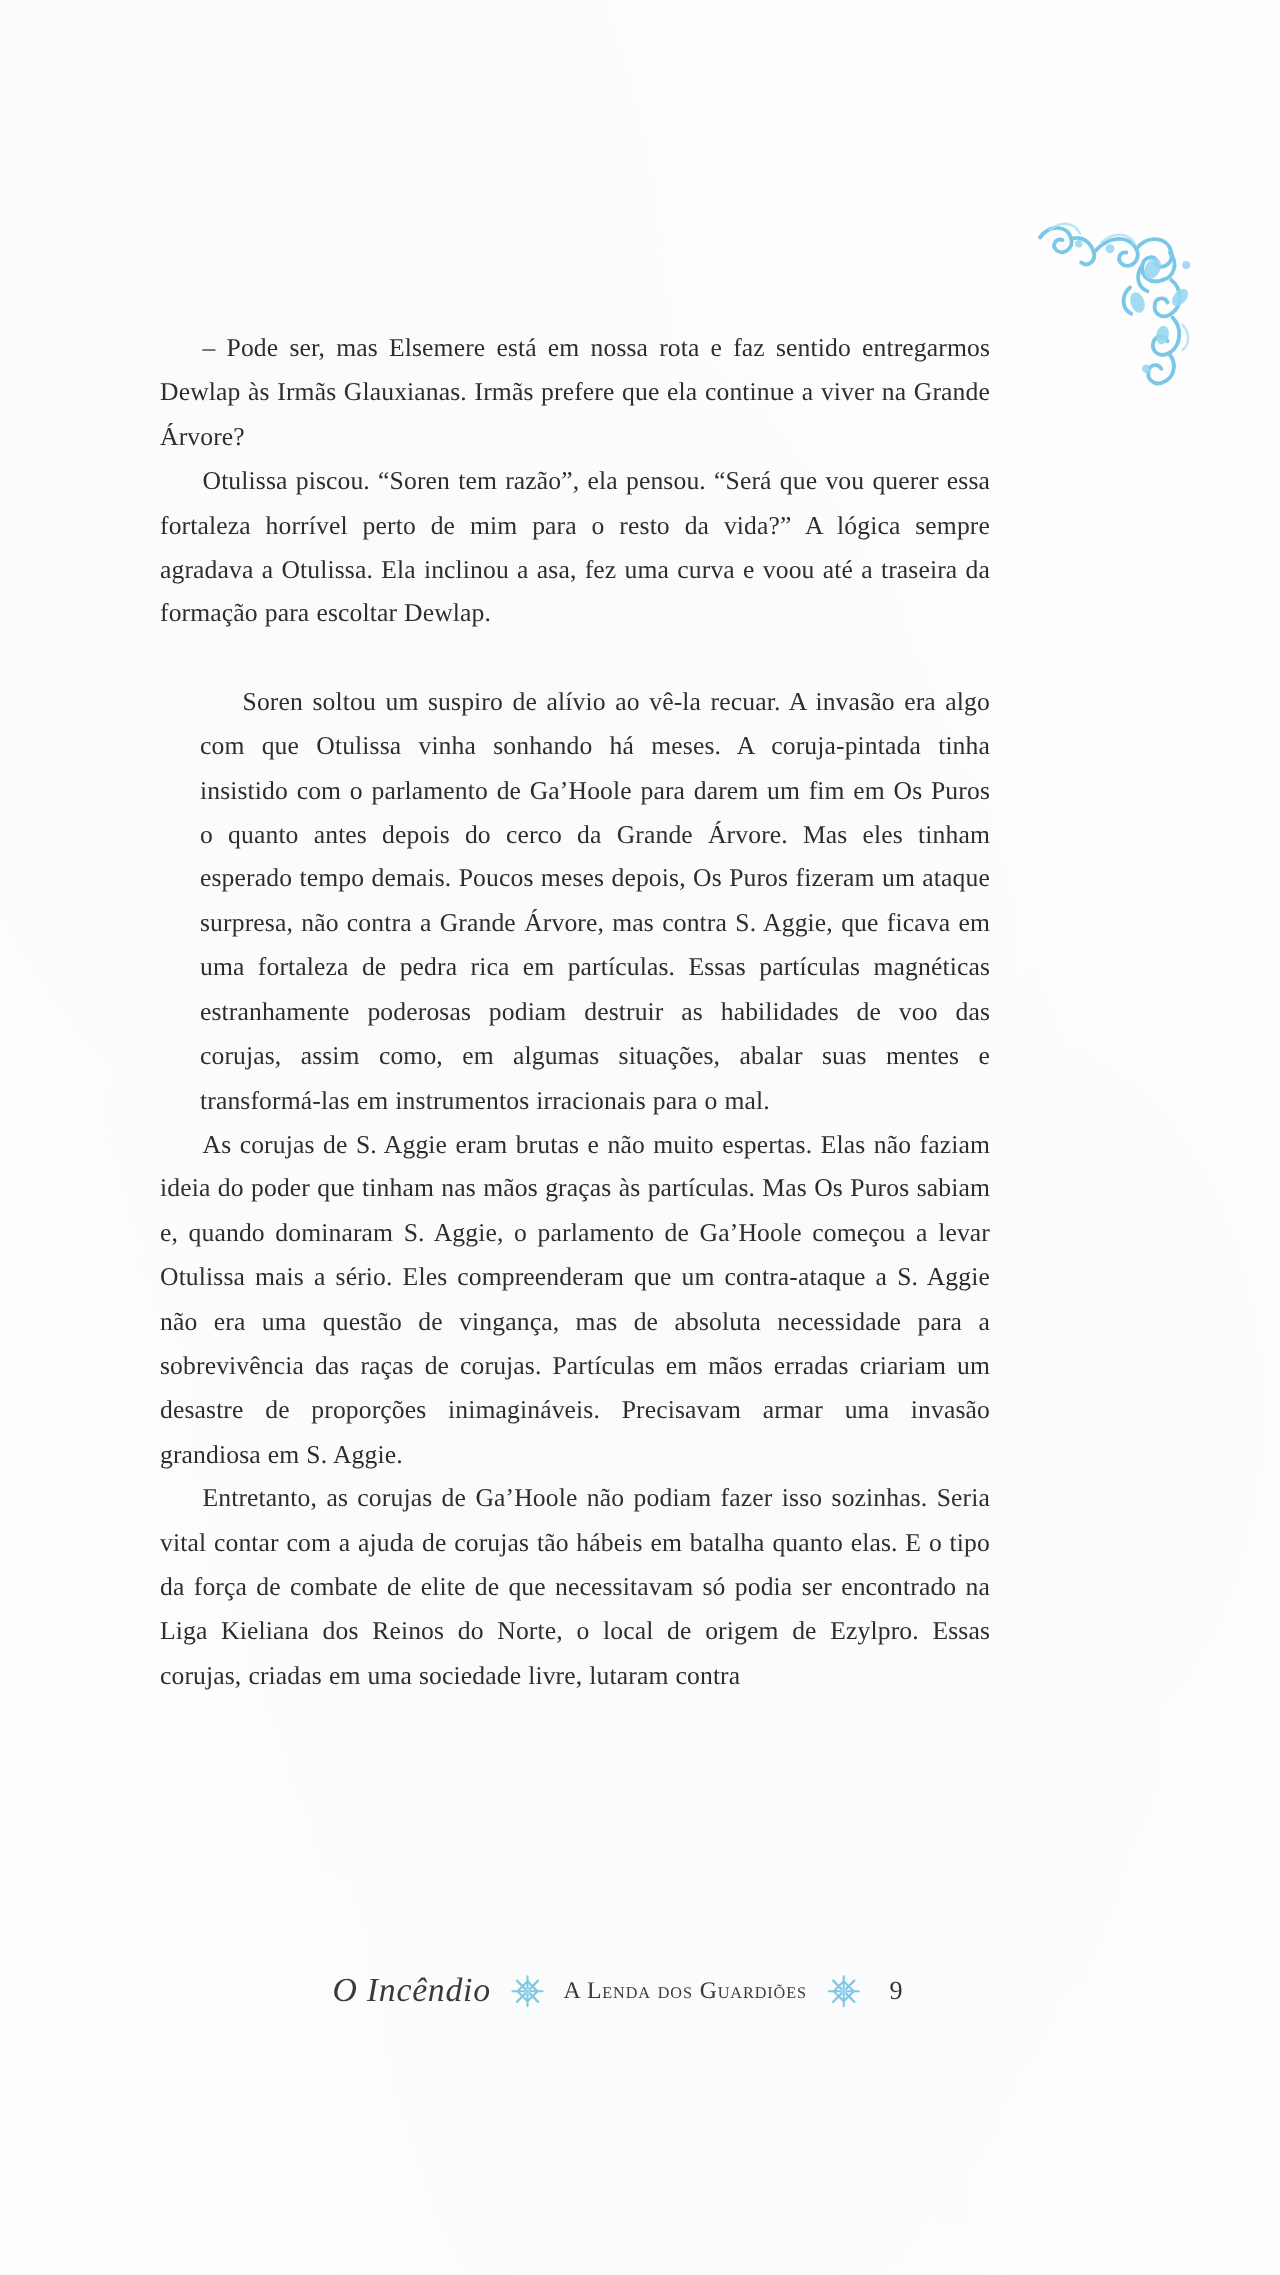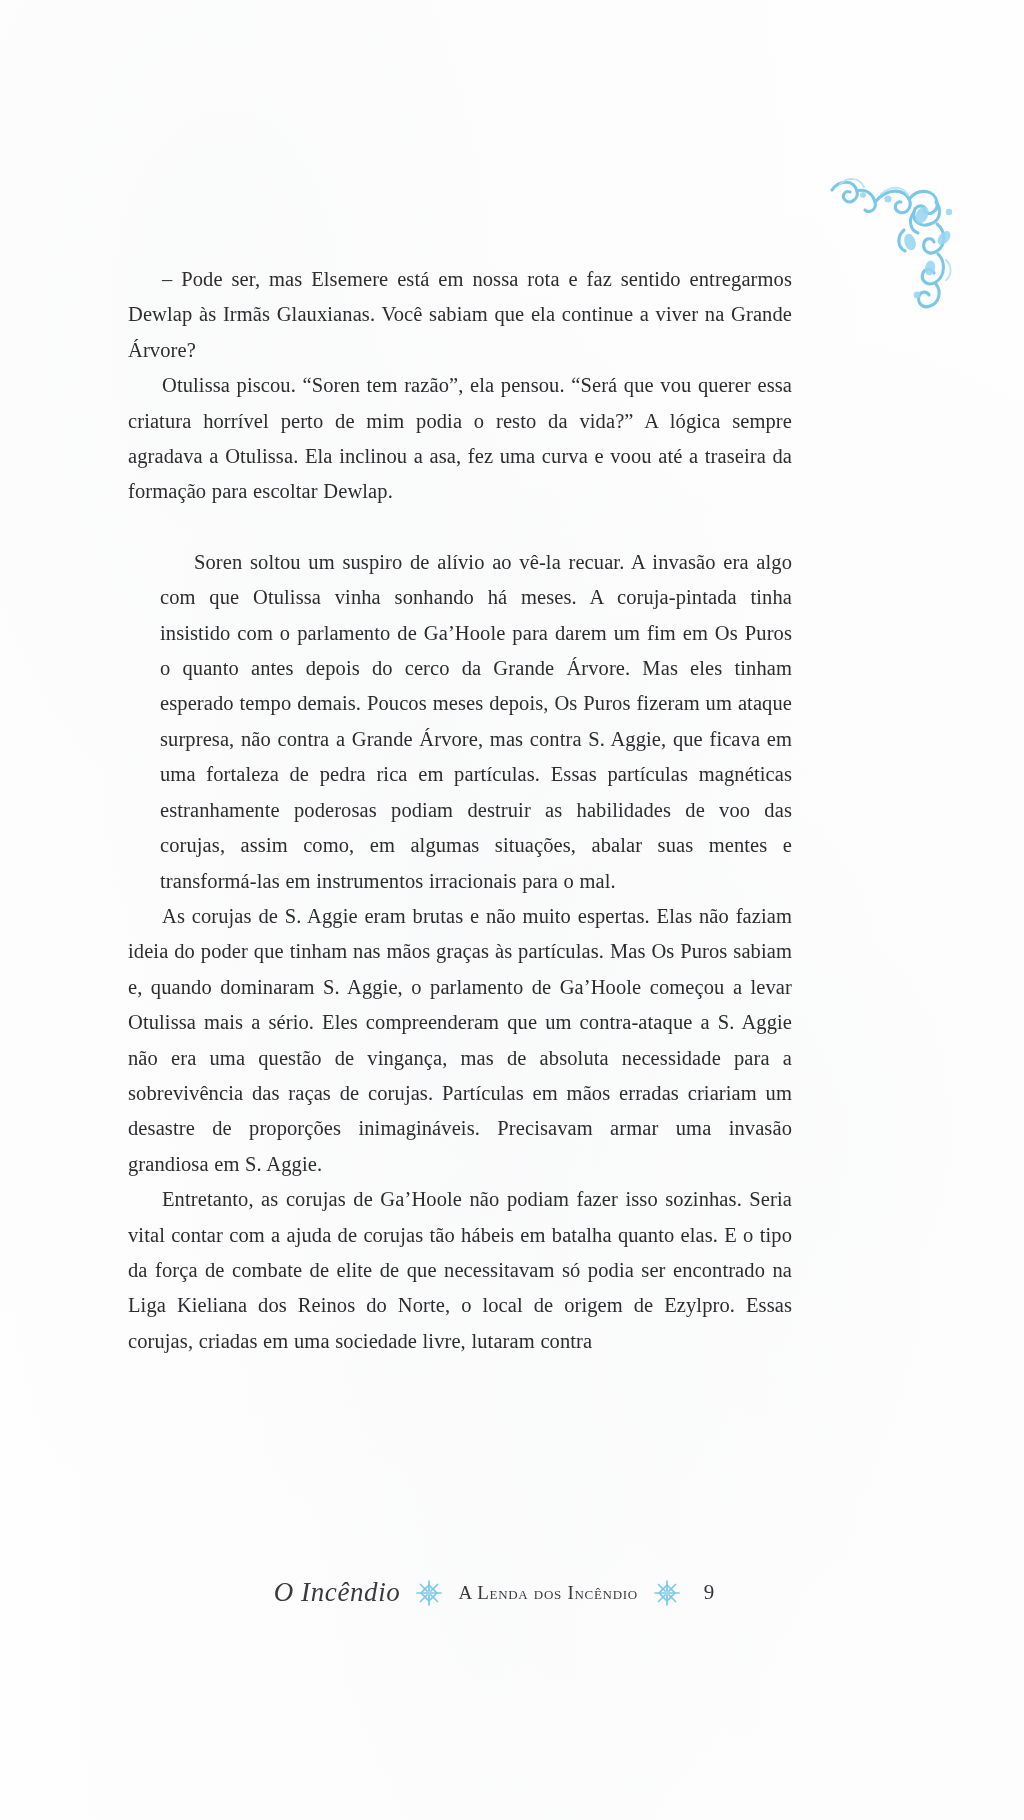--- a/index.html
+++ b/index.html
@@ -138,42 +138,42 @@
       </g>
       <g fill="none" stroke="#a9def2" stroke-width="2" stroke-linecap="round" opacity="0.85">
         <path d="M22 16 c9 -8 20 -6 24 3"></path>
         <path d="M63 26 c10 -9 22 -8 27 1"></path>
         <path d="M128 92 c6 6 6 15 0 20"></path>
       </g>
     </svg>
   </div>
 
   <div class="text-column">
-    <p class="para">– Pode ser, mas Elsemere está em nossa rota e faz sentido entregarmos Dewlap às Irmãs Glauxianas. Você sabiam que ela continue a viver na Grande Árvore?</p>
-    <p class="para">Otulissa piscou. “Soren tem razão”, ela pensou. “Será que vou querer essa criatura horrível perto de mim podia o resto da vida?” A lógica sempre agradava a Otulissa. Ela inclinou a asa, fez uma curva e voou até a traseira da formação para escoltar Dewlap.</p>
+    <p class="para">– Pode ser, mas Elsemere está em nossa rota e faz sentido entregarmos Dewlap às Irmãs Glauxianas. Irmãs prefere que ela continue a viver na Grande Árvore?</p>
+    <p class="para">Otulissa piscou. “Soren tem razão”, ela pensou. “Será que vou querer essa fortaleza horrível perto de mim para o resto da vida?” A lógica sempre agradava a Otulissa. Ela inclinou a asa, fez uma curva e voou até a traseira da formação para escoltar Dewlap.</p>
     <p class="para section-gap">Soren soltou um suspiro de alívio ao vê-la recuar. A invasão era algo com que Otulissa vinha sonhando há meses. A coruja-pintada tinha insistido com o parlamento de Ga’Hoole para darem um fim em Os Puros o quanto antes depois do cerco da Grande Árvore. Mas eles tinham esperado tempo demais. Poucos meses depois, Os Puros fizeram um ataque surpresa, não contra a Grande Árvore, mas contra S. Aggie, que ficava em uma fortaleza de pedra rica em partículas. Essas partículas magnéticas estranhamente poderosas podiam destruir as habilidades de voo das corujas, assim como, em algumas situações, abalar suas mentes e transformá-las em instrumentos irracionais para o mal.</p>
     <p class="para">As corujas de S. Aggie eram brutas e não muito espertas. Elas não faziam ideia do poder que tinham nas mãos graças às partículas. Mas Os Puros sabiam e, quando dominaram S. Aggie, o parlamento de Ga’Hoole começou a levar Otulissa mais a sério. Eles compreenderam que um contra-ataque a S. Aggie não era uma questão de vingança, mas de absoluta necessidade para a sobrevivência das raças de corujas. Partículas em mãos erradas criariam um desastre de proporções inimagináveis. Precisavam armar uma invasão grandiosa em S. Aggie.</p>
     <p class="para">Entretanto, as corujas de Ga’Hoole não podiam fazer isso sozinhas. Seria vital contar com a ajuda de corujas tão hábeis em batalha quanto elas. E o tipo da força de combate de elite de que necessitavam só podia ser encontrado na Liga Kieliana dos Reinos do Norte, o local de origem de Ezylpro. Essas corujas, criadas em uma sociedade livre, lutaram contra</p>
   </div>
 
   <div class="footer">
     <span class="footer-book-title">O Incêndio</span>
 
     <span class="snowflake">
       <svg viewBox="0 0 30 30" xmlns="http://www.w3.org/2000/svg">
         <g stroke="#7ec8e8" stroke-width="1.7" stroke-linecap="round" fill="none">
           <path d="M15 3 L15 27 M3 15 L27 15 M6.5 6.5 L23.5 23.5 M23.5 6.5 L6.5 23.5"></path>
           <path d="M15 7 L11.6 10.4 M15 7 L18.4 10.4 M15 23 L11.6 19.6 M15 23 L18.4 19.6"></path>
           <path d="M7 15 L10.4 11.6 M7 15 L10.4 18.4 M23 15 L19.6 11.6 M23 15 L19.6 18.4"></path>
         </g>
         <circle cx="15" cy="15" r="2.6" fill="#9bd7ef"></circle>
       </svg>
     </span>
 
-    <span class="footer-series">A Lenda dos Incêndio</span>
+    <span class="footer-series">A Lenda dos Guardiões</span>
 
     <span class="snowflake">
       <svg viewBox="0 0 30 30" xmlns="http://www.w3.org/2000/svg">
         <g stroke="#7ec8e8" stroke-width="1.7" stroke-linecap="round" fill="none">
           <path d="M15 3 L15 27 M3 15 L27 15 M6.5 6.5 L23.5 23.5 M23.5 6.5 L6.5 23.5"></path>
           <path d="M15 7 L11.6 10.4 M15 7 L18.4 10.4 M15 23 L11.6 19.6 M15 23 L18.4 19.6"></path>
           <path d="M7 15 L10.4 11.6 M7 15 L10.4 18.4 M23 15 L19.6 11.6 M23 15 L19.6 18.4"></path>
         </g>
         <circle cx="15" cy="15" r="2.6" fill="#9bd7ef"></circle>
       </svg>

